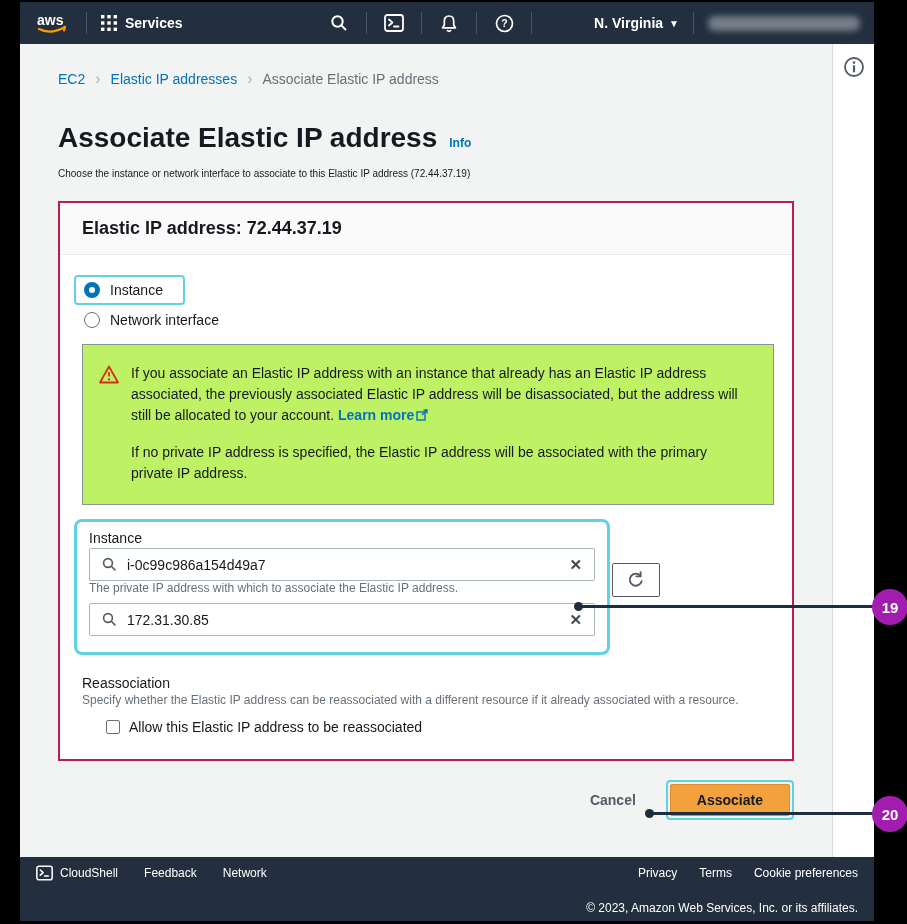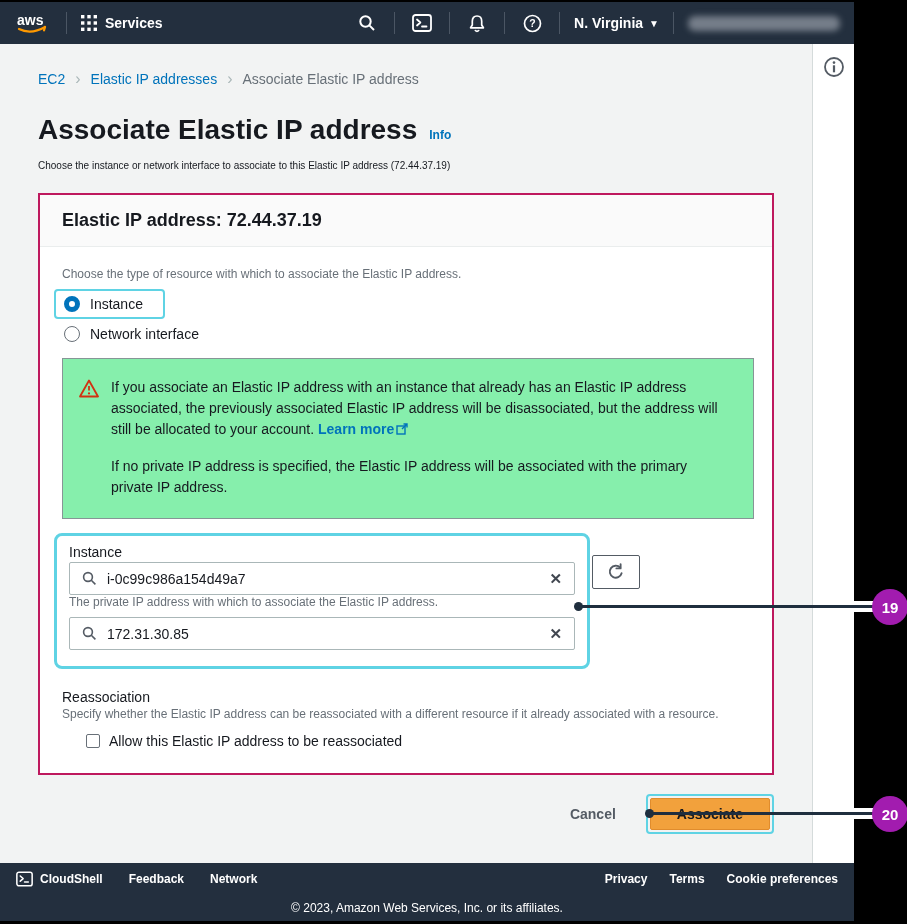--- a/index.html
+++ b/index.html
@@ -1,36 +1,36 @@
 <!DOCTYPE html>
 <html><head>
 <meta charset="utf-8">
 <style>
   * { box-sizing: border-box; margin: 0; padding: 0; }
   html,body { width:907px; height:924px; }
   body { font-family:"Liberation Sans", sans-serif; background:#000; position:relative; overflow:hidden; }
 
-  .console { position:absolute; left:0; top:2px; width:854px; height:919px; display:flex; flex-direction:column; background:#f2f3f3;border-radius:26px; }
+  .console { position:absolute; left:20px; top:2px; width:854px; height:919px; display:flex; flex-direction:column; background:#f2f3f3;border-radius:26px; }
 
   
   .topnav { height:42px; background:#232f3e; display:flex; align-items:center; padding:0 14px; flex:0 0 auto; }
   .topnav .sep { width:1px; height:22px; background:#4b5664; margin:0 14px; }
   .nav-item { display:flex; align-items:center; gap:8px; color:#fff; font-size:14px; font-weight:bold; }
   .nav-spacer { flex:1; }
   .icon-btn { display:flex; align-items:center; justify-content:center; width:26px; height:26px; }
-  .region { color:#fff; font-size:14px; font-weight:bold; display:flex; align-items:center; gap:6px; }
+  .region { color:#fff; font-size:14px; font-weight:bold; display:flex; align-items:center; gap:6px;margin-left:48px; }
   .caret { font-size:10px; color:#fff; }
   .account-blur { width:152px; height:15px; border-radius:7px; background:rgba(185,192,201,.55); filter:blur(3px); }
 
   
   .content { flex:1 1 auto; display:flex; min-height:0; }
   .main { flex:1; padding:26px 38px 0 38px; background:#f2f3f3; overflow:hidden; }
   .help-rail { flex:0 0 42px; background:#fff; border-left:1px solid #d5dbdb; display:flex; justify-content:center; padding-top:12px; }
 
-  .breadcrumb { font-size:14px; color:#687078; display:flex; align-items:center; gap:10px; margin-bottom:26px; }
+  .breadcrumb { font-size:14px; color:#687078; display:flex; align-items:center; gap:10px; margin-bottom:34px; }
   .breadcrumb a { color:#0073bb; text-decoration:none; }
   .crumb-sep { color:#aab7b8; font-size:16px; }
 
   .title-row { display:flex; align-items:baseline; gap:12px; margin-bottom:14px; }
   h1 { font-size:28px; font-weight:bold; color:#16191f; }
   .info-link { color:#0073bb; font-size:12px; font-weight:bold; text-decoration:none; }
   .subtitle { font-size:10px; color:#16191f; margin-bottom:22px; }
 
   
   .card { width:736px; background:#fff; border:2px solid #be185d; position:relative; }
@@ -41,21 +41,21 @@
   .field-label { font-size:14px; color:#16191f; margin-bottom:2px; }
   .field-desc { font-size:12px; color:#687078; margin-bottom:8px; }
 
   .radio-row { display:flex; align-items:center; gap:10px; font-size:14px; color:#16191f; }
   .radio { width:16px; height:16px; border-radius:50%; background:#fff; flex:0 0 auto; }
   .radio.selected { border:5px solid #0073bb; }
   .radio.unselected { border:1px solid #687078; }
   .hl-inline { display:inline-flex; border:2px solid #5fd3e4; border-radius:4px; padding:5px 20px 5px 8px; margin-left:-8px; }
   .radio-row2 { margin-top:7px; padding-left:2px; }
 
-  .warning-box { margin-top:16px; width:692px; border:1px solid #879596; background:#86efac; padding:18px 20px 20px 16px; display:flex; gap:12px; }
+  .warning-box { margin-top:16px; width:692px; border:1px solid #879596; background:#bef264; padding:18px 20px 20px 16px; display:flex; gap:12px; }
   .warning-text { font-size:14px; color:#16191f; line-height:1.5; max-width:612px; }
   .warning-text .para2 { margin-top:16px; }
   .learn-more { color:#0073bb; text-decoration:none; font-weight:bold; white-space:nowrap; }
 
   .group-box { margin-top:14px; margin-left:-8px; width:536px; border:3px solid #5fd3e4; border-radius:8px; padding:8px 12px 16px; background:#fff; }
   .input-box { width:100%; height:33px; border:1px solid #aab7b8; border-radius:2px; background:#fff; display:flex; align-items:center; padding:0 12px; gap:10px; }
   .input-box .value { flex:1; font-size:14px; color:#16191f; }
   .clear-x { color:#414750; font-size:15px; font-weight:bold; cursor:pointer; }
   .lbl2 { margin-top:20px; }
 
@@ -66,25 +66,25 @@
   .checkbox { width:14px; height:14px; border:1px solid #687078; border-radius:2px; background:#fff; }
 
   
   .actions { width:736px; margin-top:19px; display:flex; justify-content:flex-end; align-items:center; gap:30px; }
   .cancel-link { font-size:14px; font-weight:bold; color:#545b64; text-decoration:none; }
   .assoc-ring { border:2px solid #5fd3e4; border-radius:4px; padding:2px; }
   .assoc-btn { background:#f2a13c; border:1px solid #e08c2d; border-radius:2px; padding:7px 26px; font-size:14px; font-weight:bold; color:#16191f; cursor:pointer; font-family:"Liberation Sans",sans-serif; }
 
   
   .footer { flex:0 0 53px; background:#232f3e; color:#fff; padding:8px 16px 6px; display:flex; flex-direction:column; }
-  .footer-row { display:flex; align-items:center; font-size:12px; font-weight:bold; }
+  .footer-row { display:flex; align-items:center; font-size:12px; font-weight:normal; }
   .footer-left { display:flex; align-items:center; gap:26px; }
   .footer-right { margin-left:auto; display:flex; gap:22px; }
   .footer a { color:#fff; text-decoration:none; }
-  .footer .copyright { text-align:center; font-size:12px; font-weight:normal; margin-top:14px; color:#ffffff; }
+  .footer .copyright { text-align:right; font-size:12px; font-weight:normal; margin-top:20px; color:#ffffff; }
   .cloudshell-item { display:flex; align-items:center; gap:7px; }
 
   
   .callout-line { position:absolute; height:3px; background:#1f2e3e; z-index:5; }
   .callout-casing { position:absolute; height:11px; background:#fff; z-index:4; }
   .callout-dot { position:absolute; width:9px; height:9px; border-radius:50%; background:#1f2e3e; z-index:6; }
   .badge { position:absolute; width:36px; height:36px; border-radius:50%; background:#a21caf; color:#fff; font-size:15px; font-weight:bold; display:flex; align-items:center; justify-content:center; z-index:7; }
 
   svg { display:block; }
 </style>
@@ -172,21 +172,20 @@
         <a href="#" class="info-link">Info</a>
       </div>
       <div class="subtitle">Choose the instance or network interface to associate to this Elastic IP address (72.44.37.19)</div>
 
       <div class="card">
         <div class="card-header">
           <h2>Elastic IP address: 72.44.37.19</h2>
         </div>
         <div class="card-body">
 
-          <div class="field-desc">Choose the type of resource with which to associate the Elastic IP address.</div>
 
           <div class="hl-inline">
             <div class="radio-row">
               <span class="radio selected"></span>
               <span>Instance</span>
             </div>
           </div>
           <div class="radio-row radio-row2">
             <span class="radio unselected"></span>
             <span>Network interface</span>

